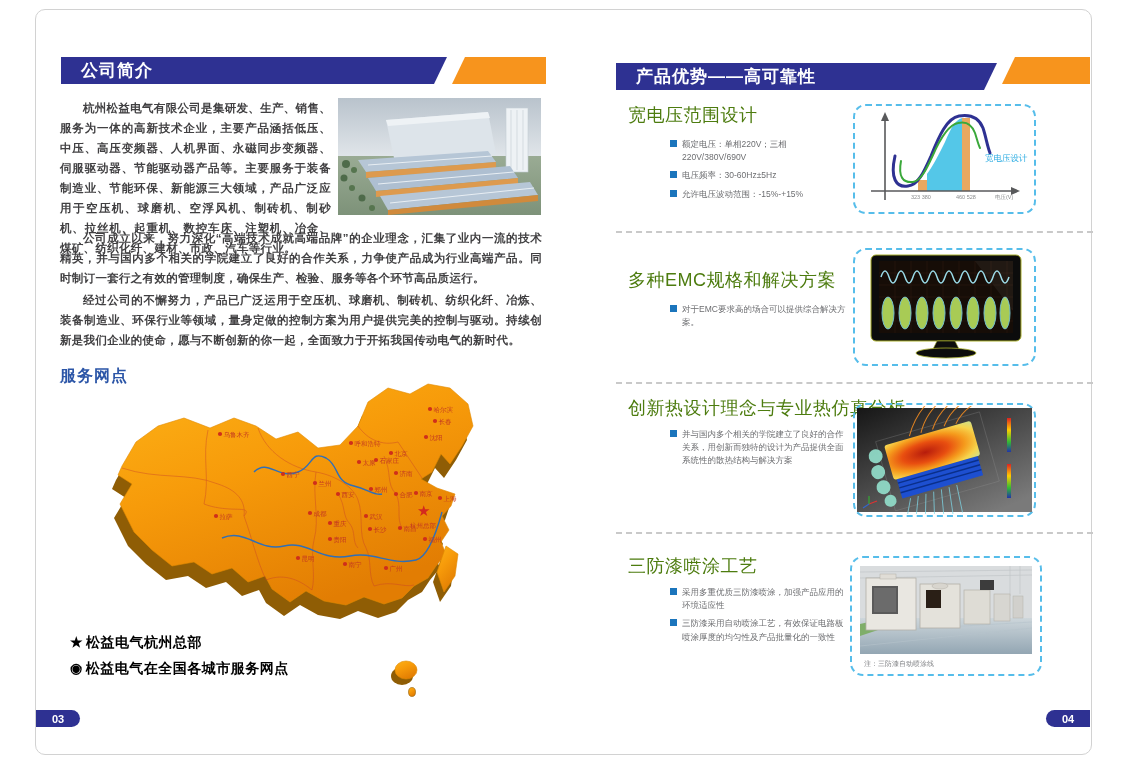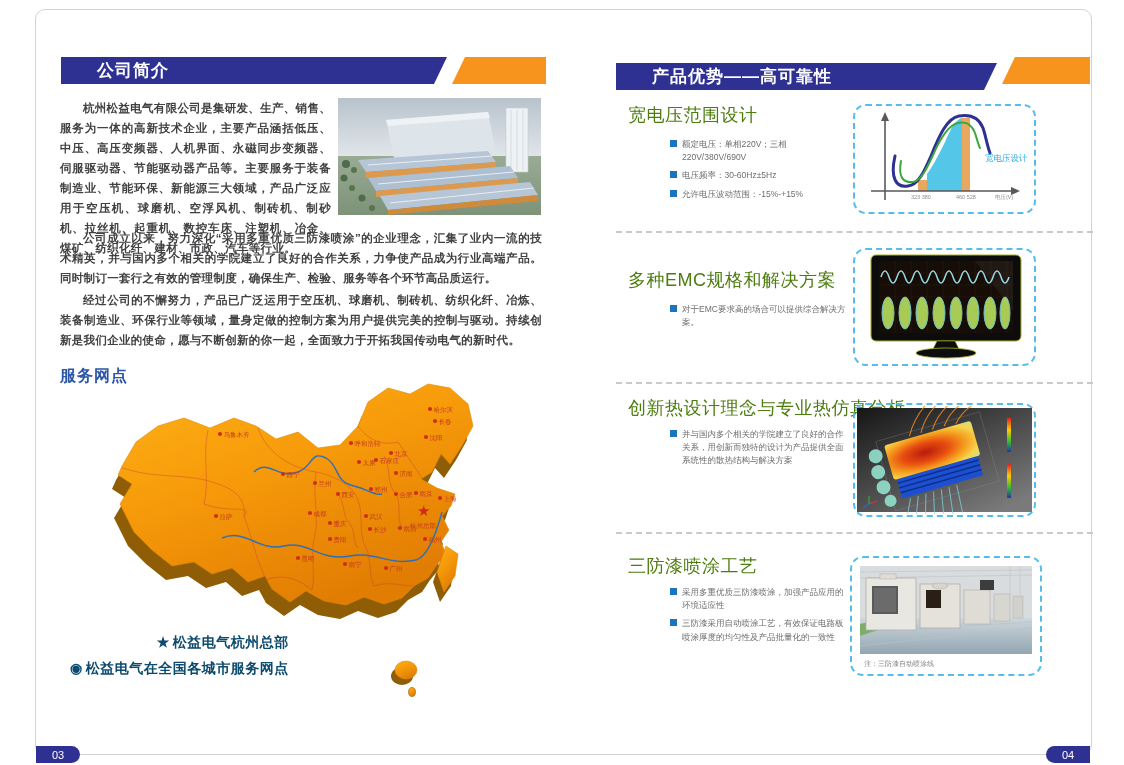--- a/index.html
+++ b/index.html
@@ -3,33 +3,33 @@
 <meta charset="utf-8">
 <style>
   html,body{margin:0;padding:0;background:#ffffff;}
   .canvas{position:relative;width:1124px;height:765px;background:#fff;overflow:hidden;
           font-family:"Liberation Sans",sans-serif;}
   .abs{position:absolute;}
   .sheet{position:absolute;left:35px;top:9px;width:1055px;height:744px;background:#fff;
          border:1px solid #d2d2d2;border-radius:10px;}
   
   .hdr-bar{position:absolute;height:27px;background:#2e3192;color:#fff;font-size:17px;
-           font-weight:bold;letter-spacing:1px;display:flex;align-items:center;padding-left:36px;
+           font-weight:bold;letter-spacing:1px;display:flex;align-items:center;padding-left:20px;
            box-sizing:border-box;clip-path:polygon(0 0,100% 0,calc(100% - 13px) 100%,0 100%);}
   .hdr-accent{position:absolute;height:27px;background:#f7941d;
               clip-path:polygon(13px 0,100% 0,100% 100%,0 100%);}
   
   .para{font-size:11.5px;line-height:20px;letter-spacing:0.3px;color:#414042;font-weight:700;
         text-align:justify;text-indent:2em;margin:0;}
   .intro-row{display:flex;gap:7px;}
   .svc-title{font-size:16px;font-weight:bold;color:#2b55a7;letter-spacing:1px;}
-  .legend-row{font-size:14px;font-weight:bold;color:#0c4a6e;letter-spacing:0.5px;margin-bottom:8px;text-align:right;}
+  .legend-row{font-size:14px;font-weight:bold;color:#000000;letter-spacing:0.5px;margin-bottom:8px;}
   .legend-row .mk{margin-right:3px;}
   .badge{position:absolute;top:710px;width:44px;height:17px;background:#2e3192;color:#fff;
-         font-size:11px;font-weight:normal;display:flex;align-items:center;justify-content:center;margin-top:36px;}
+         font-size:11px;font-weight:bold;display:flex;align-items:center;justify-content:center;}
   .badge-l{left:36px;border-radius:0 9px 9px 0;}
   .badge-r{left:1046px;border-radius:9px 0 0 9px;}
   
   .sec-title{font-size:18px;color:#4d7c0f;letter-spacing:0.5px;font-weight:500;}
   .bullets{width:218px;}
   .bullet{display:flex;gap:5px;font-size:8.5px;color:#6d6e71;line-height:1.55;margin-bottom:5px;padding-left:40px;}
   .bsq{width:7px;height:7px;background:#1b75bc;flex:none;margin-top:2px;}
   .imgbox{position:absolute;border:2px dashed #56bdea;border-radius:13px;box-sizing:border-box;
           display:flex;align-items:center;justify-content:center;}
   .dashsep{position:absolute;left:616px;width:477px;border-top:2px dashed #c9c9c9;height:0;}
@@ -82,21 +82,21 @@
       </g>
       <circle cx="8" cy="66" r="4" fill="#4e6b4a"></circle>
         <circle cx="16" cy="72" r="3" fill="#56754f"></circle>
       <circle cx="6" cy="80" r="3.5" fill="#4e6b4a"></circle>
         <circle cx="14" cy="90" r="3" fill="#56754f"></circle>
       <circle cx="24" cy="100" r="3.5" fill="#4e6b4a"></circle>
         <circle cx="34" cy="110" r="3" fill="#56754f"></circle>
     </svg>
   </div>
 
-  <p class="abs para" style="left:60px;top:228px;width:482px;">公司成立以来，努力深化“采用多重优质三防漆喷涂”的企业理念，汇集了业内一流的技术精英，并与国内多个相关的学院建立了良好的合作关系，力争使产品成为行业高端产品。同时制订一套行之有效的管理制度，确保生产、检验、服务等各个环节高品质运行。</p>
+  <p class="abs para" style="left:60px;top:228px;width:482px;">公司成立以来，努力深化“高端技术成就高端品牌”的企业理念，汇集了业内一流的技术精英，并与国内多个相关的学院建立了良好的合作关系，力争使产品成为行业高端产品。同时制订一套行之有效的管理制度，确保生产、检验、服务等各个环节高品质运行。</p>
   <p class="abs para" style="left:60px;top:290px;width:482px;">经过公司的不懈努力，产品已广泛运用于空压机、球磨机、制砖机、纺织化纤、冶炼、装备制造业、环保行业等领域，量身定做的控制方案为用户提供完美的控制与驱动。持续创新是我们企业的使命，愿与不断创新的你一起，全面致力于开拓我国传动电气的新时代。</p>
 
   <div class="abs svc-title" style="left:60px;top:366px;">服务网点</div>
 
   <svg class="abs" style="left:106px;top:376px;" width="424" height="334" viewBox="0 0 424 334">
     <defs>
       <linearGradient id="gold" x1="0" y1="0" x2="0.55" y2="1">
         <stop offset="0" stop-color="#fdb217"></stop>
           <stop offset="0.45" stop-color="#f79b0a"></stop>
         <stop offset="1" stop-color="#e27d03"></stop>

